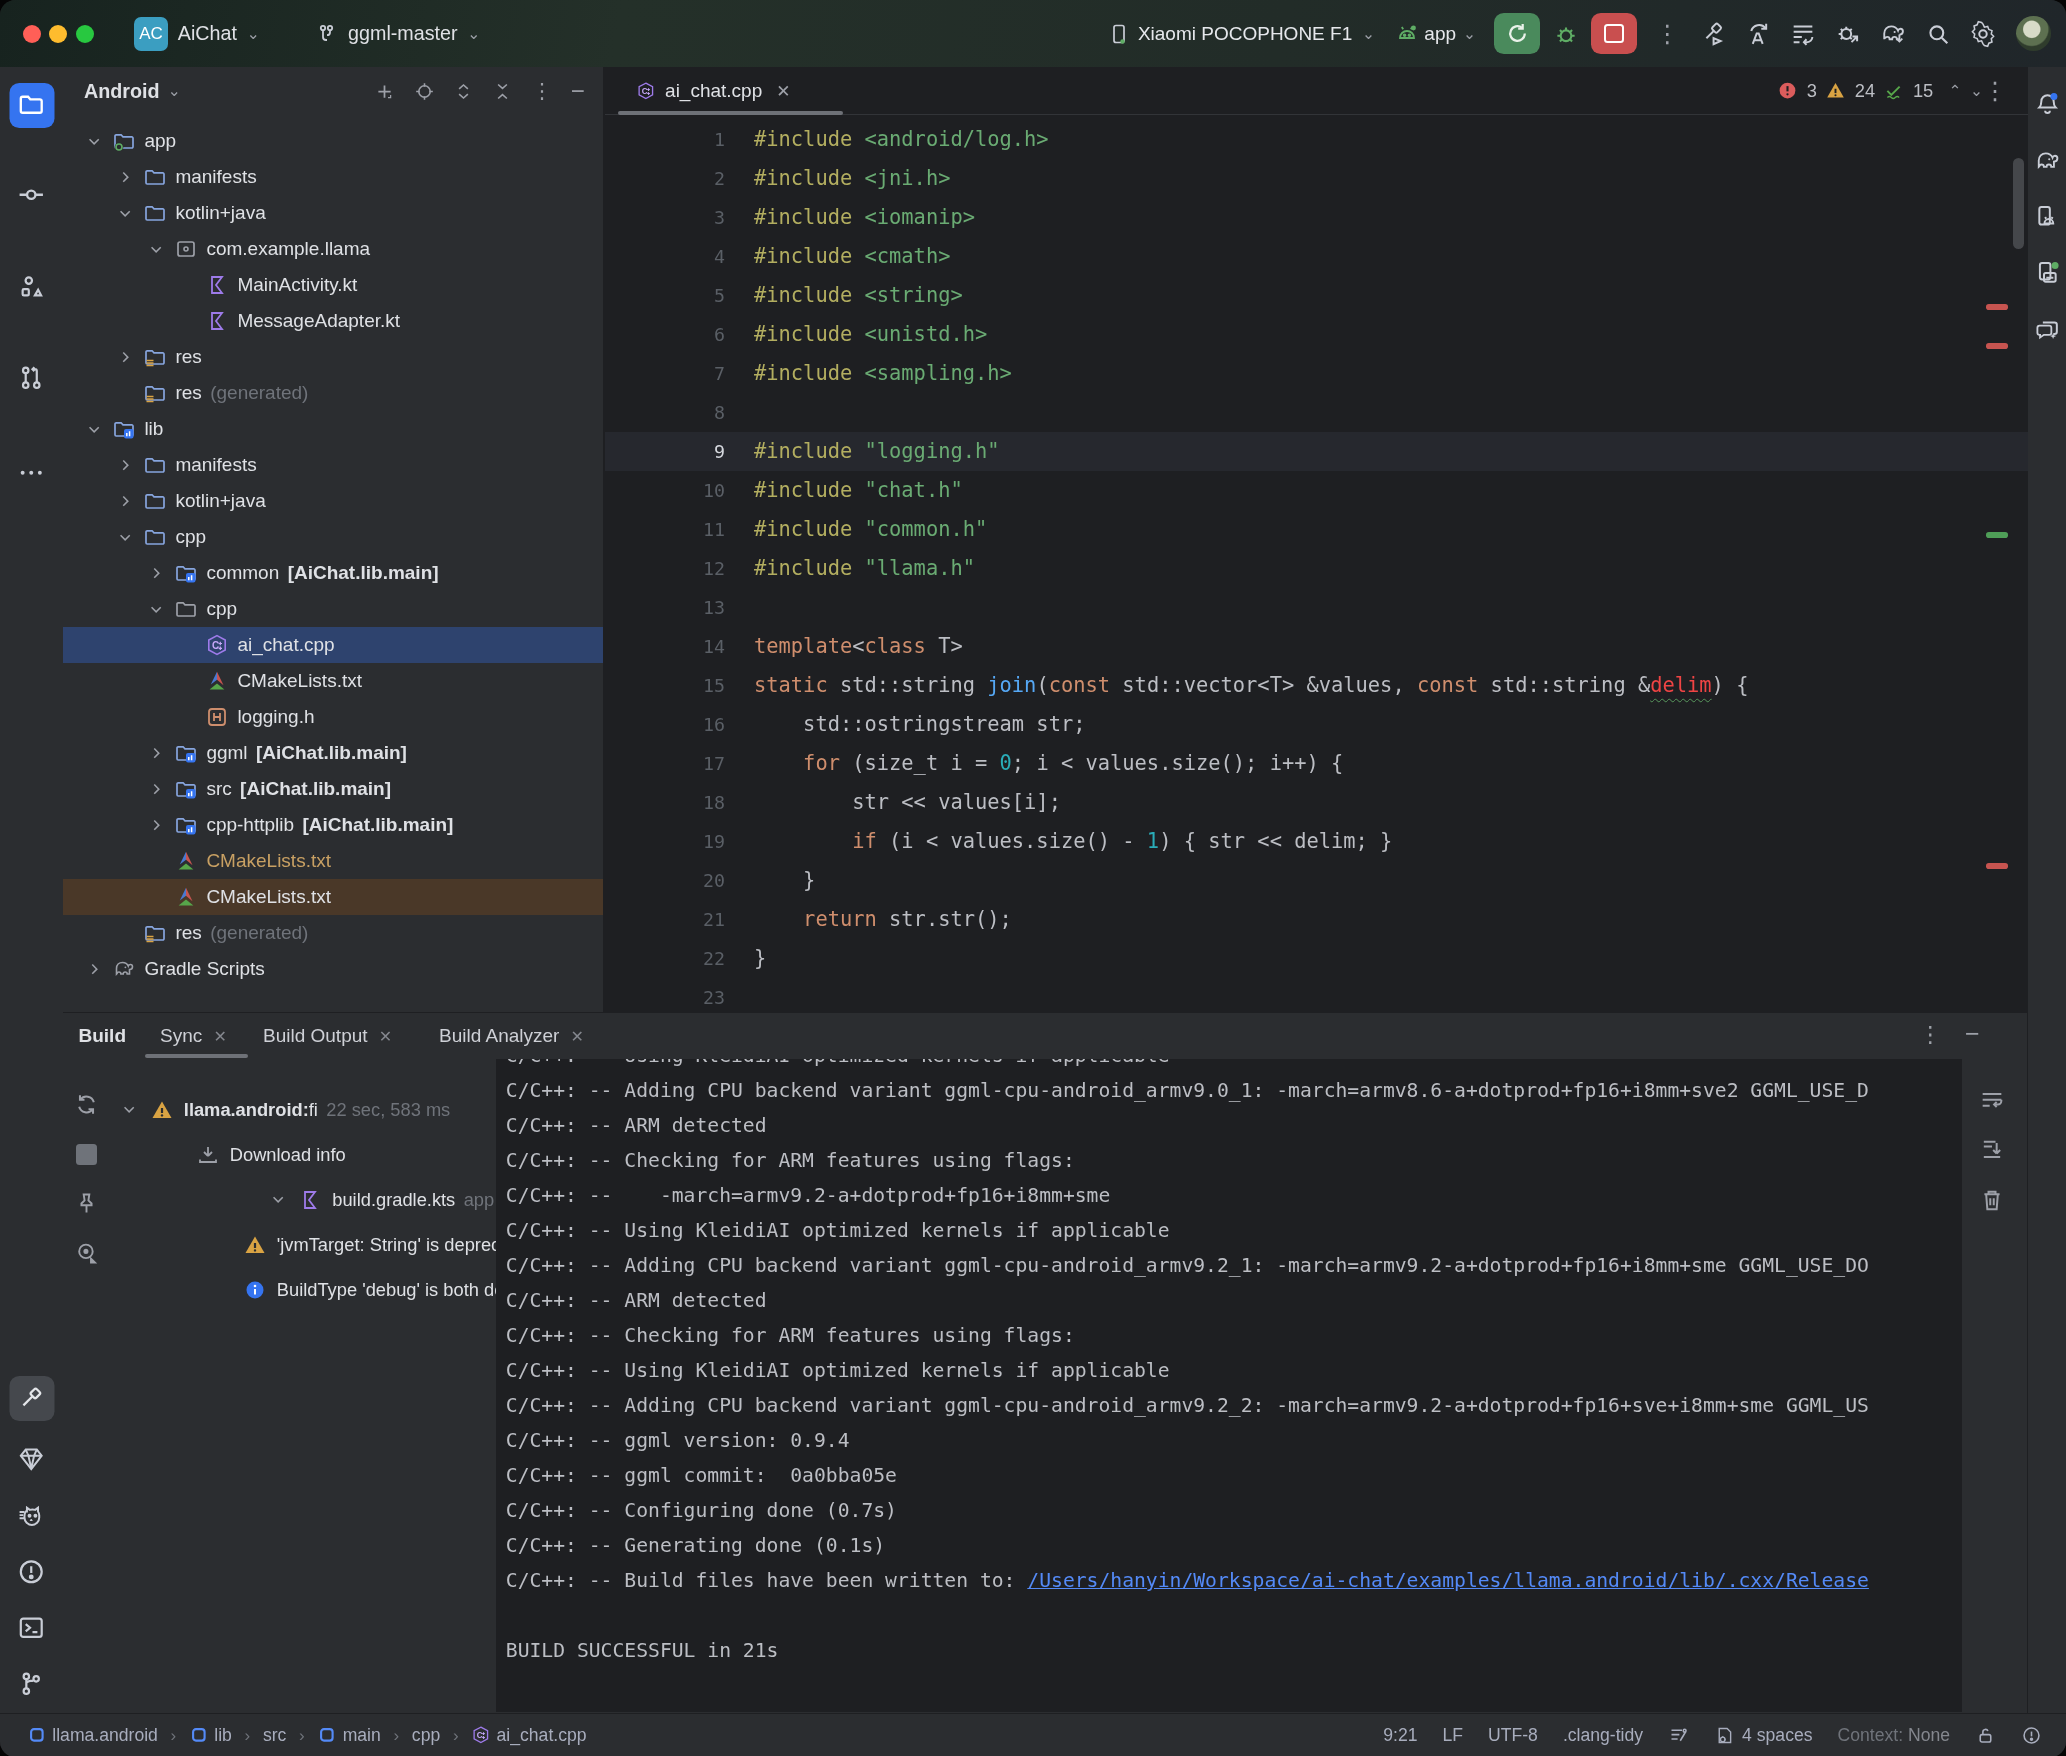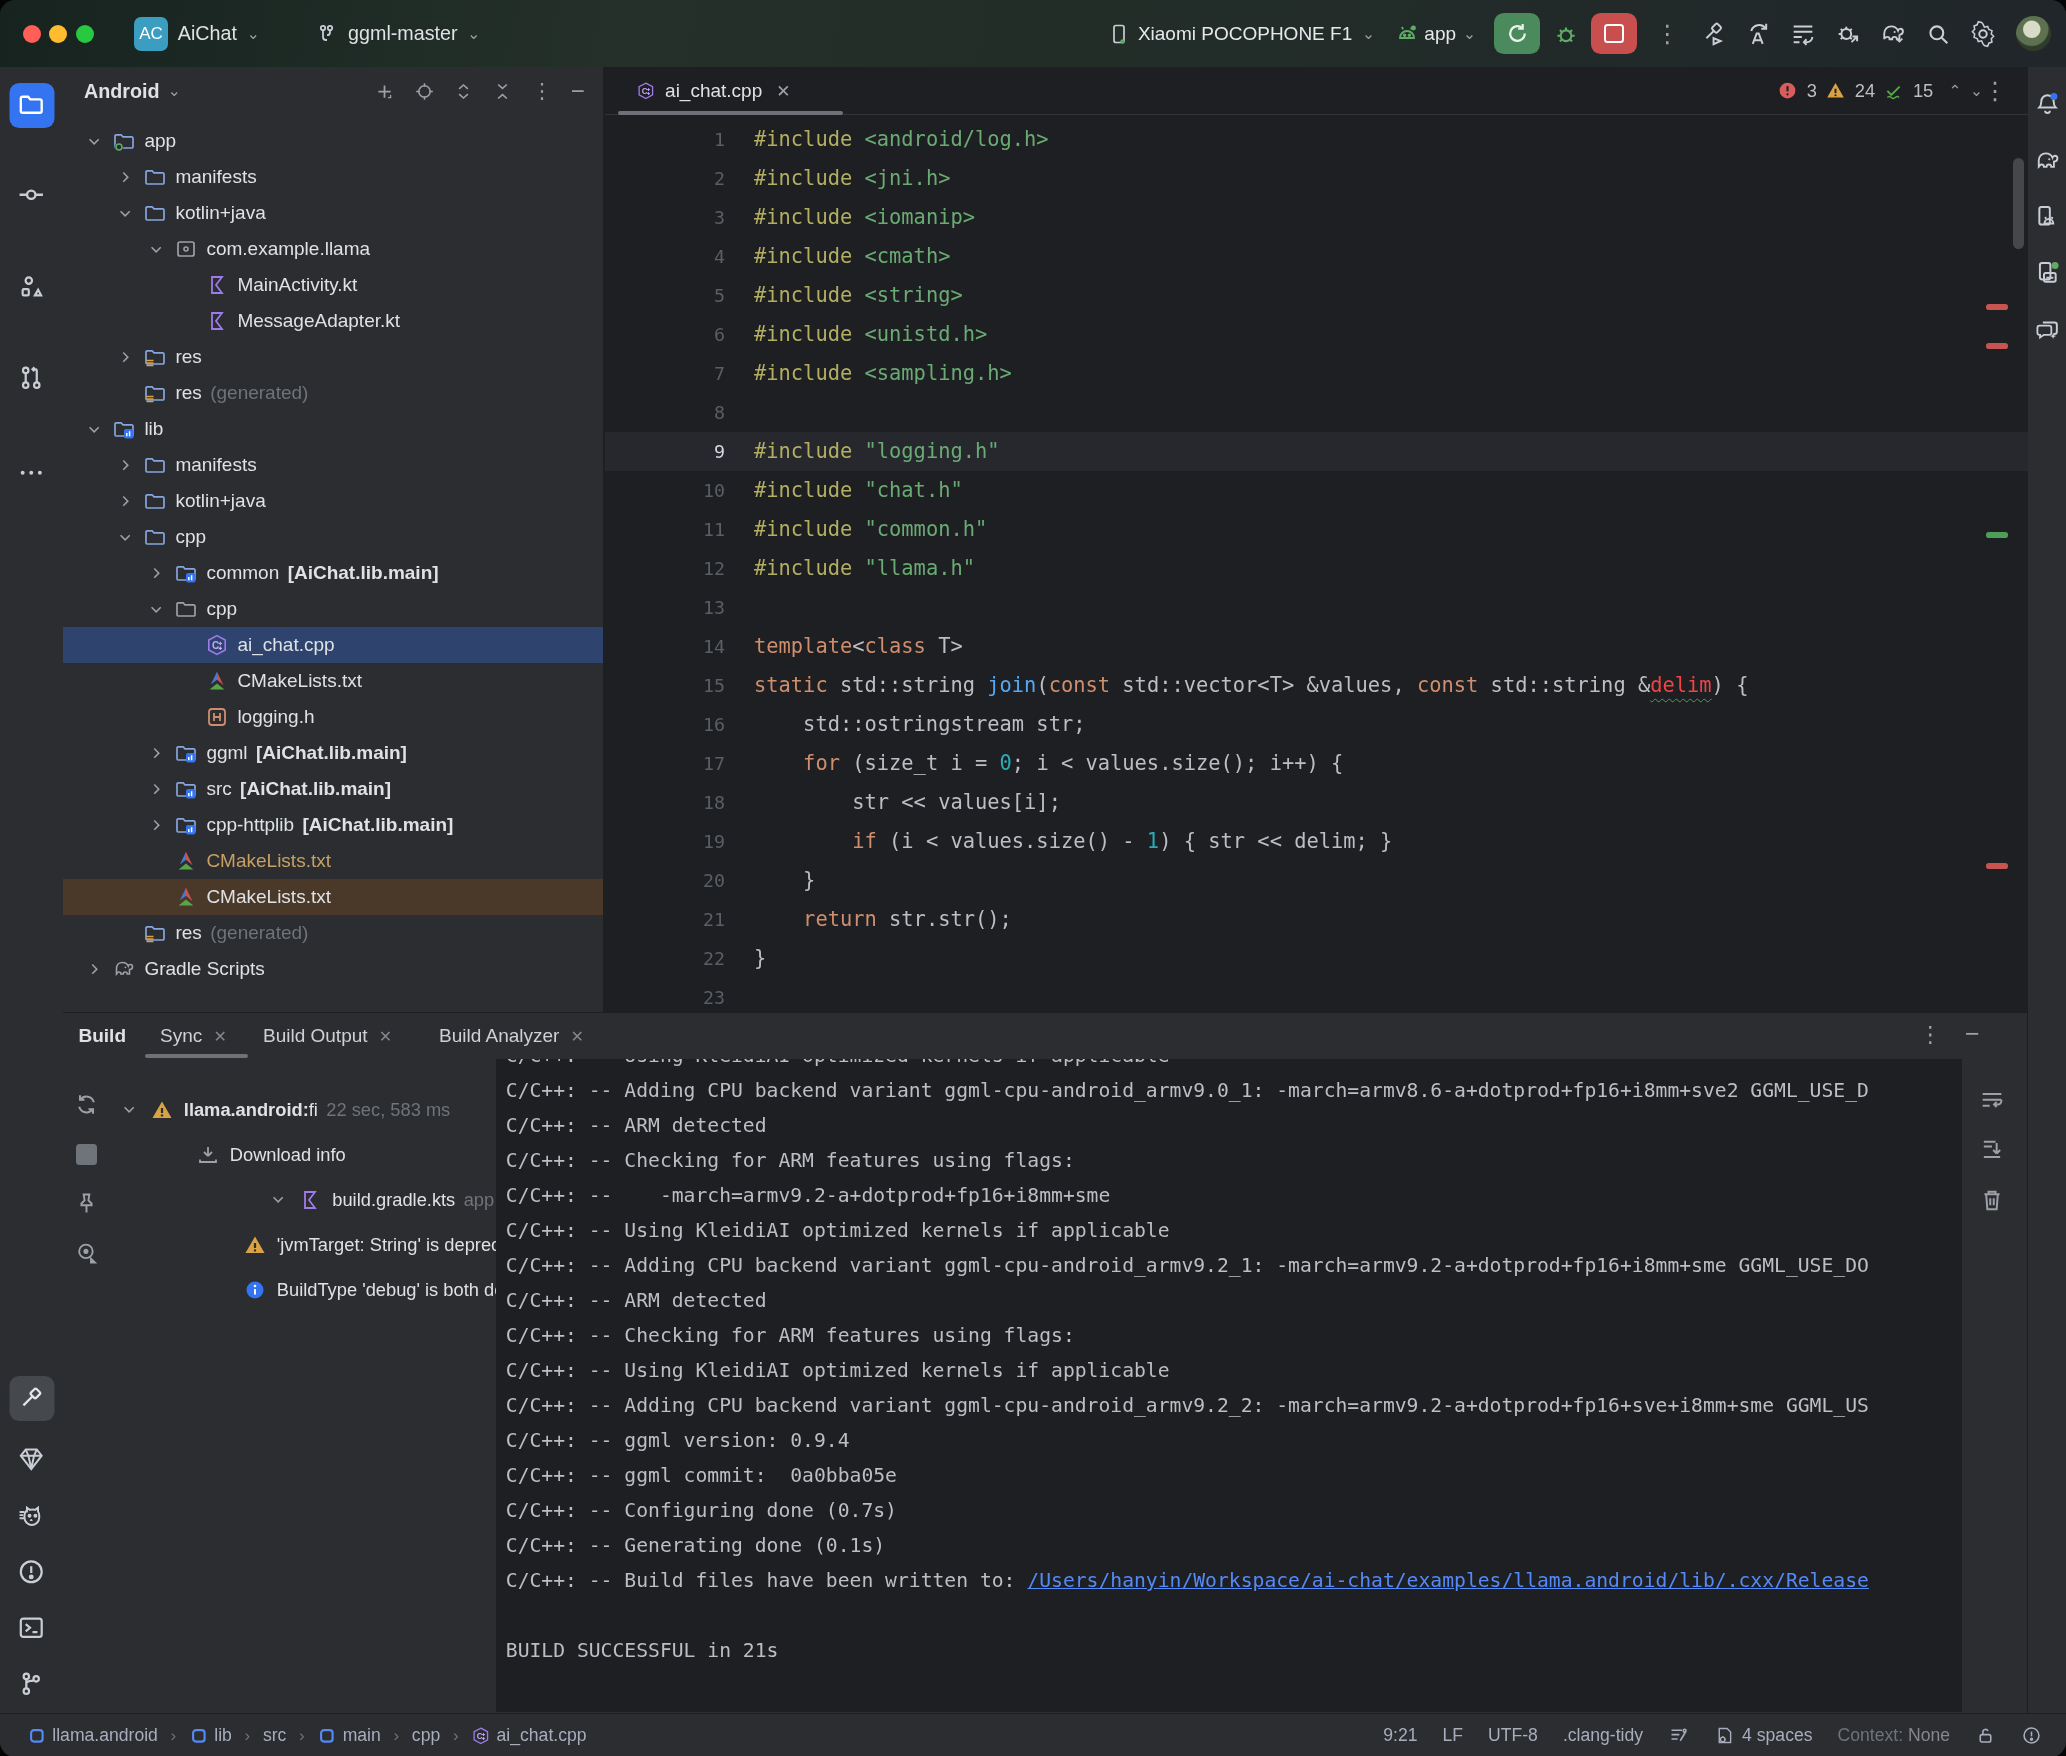--- a/index.html
+++ b/index.html
@@ -92,21 +92,21 @@
   .conline{height:35px;line-height:35px;white-space:pre}
   .lnk{color:#548AF7;text-decoration:underline}
   #constrip{position:absolute;left:1898px;top:46px;width:59px;height:653px;background:#2b2d30;border-left:1.4px solid #1e1f22}
   #constrip .ic{position:absolute;left:15.5px;width:28px;height:28px;color:#9DA0A8}
   
   #statusbar{position:absolute;left:0;top:1713px;width:2066px;height:44px;background:#2b2d30;border-top:1.4px solid #1e1f22;
      box-sizing:border-box;font-size:17.6px;color:#A8ADBD;display:flex;align-items:center}
   #crumbs{display:flex;align-items:center;gap:12.7px;padding-left:27px}
   #crumbs .sep{color:#6F737A;font-size:17px}
   #crumbs .ic{width:19.7px;height:19.7px;margin-right:5.6px}
-  .crumb{display:flex;align-items:flex-end}
+  .crumb{display:flex;align-items:flex-start}
   #sright{margin-left:auto;display:flex;align-items:center;gap:25px;padding-right:24px}
   #sright .ic{width:21px;height:21px}
   .dim2{color:#6F737A}
 </style>
 </head>
 <body>
 
 <div id="window">
 
   <div id="titlebar">

